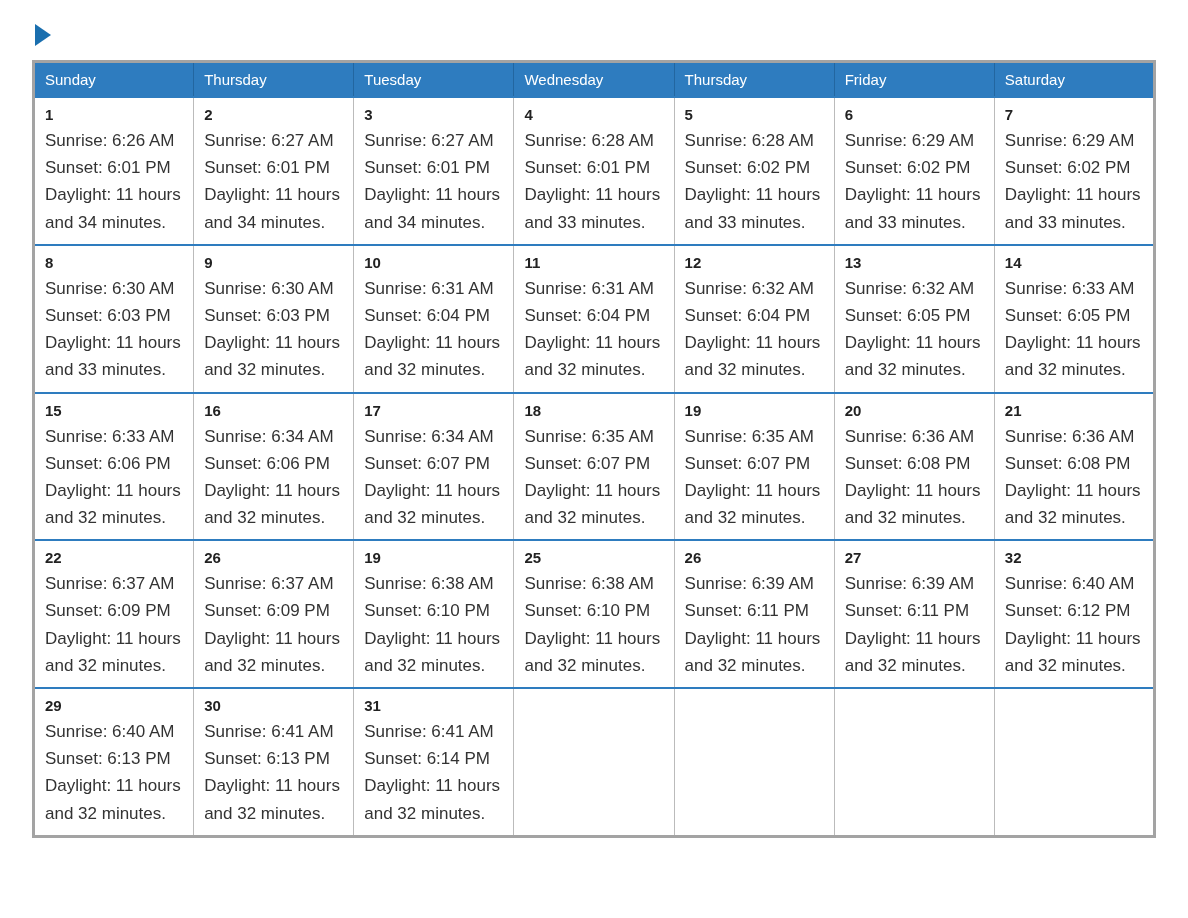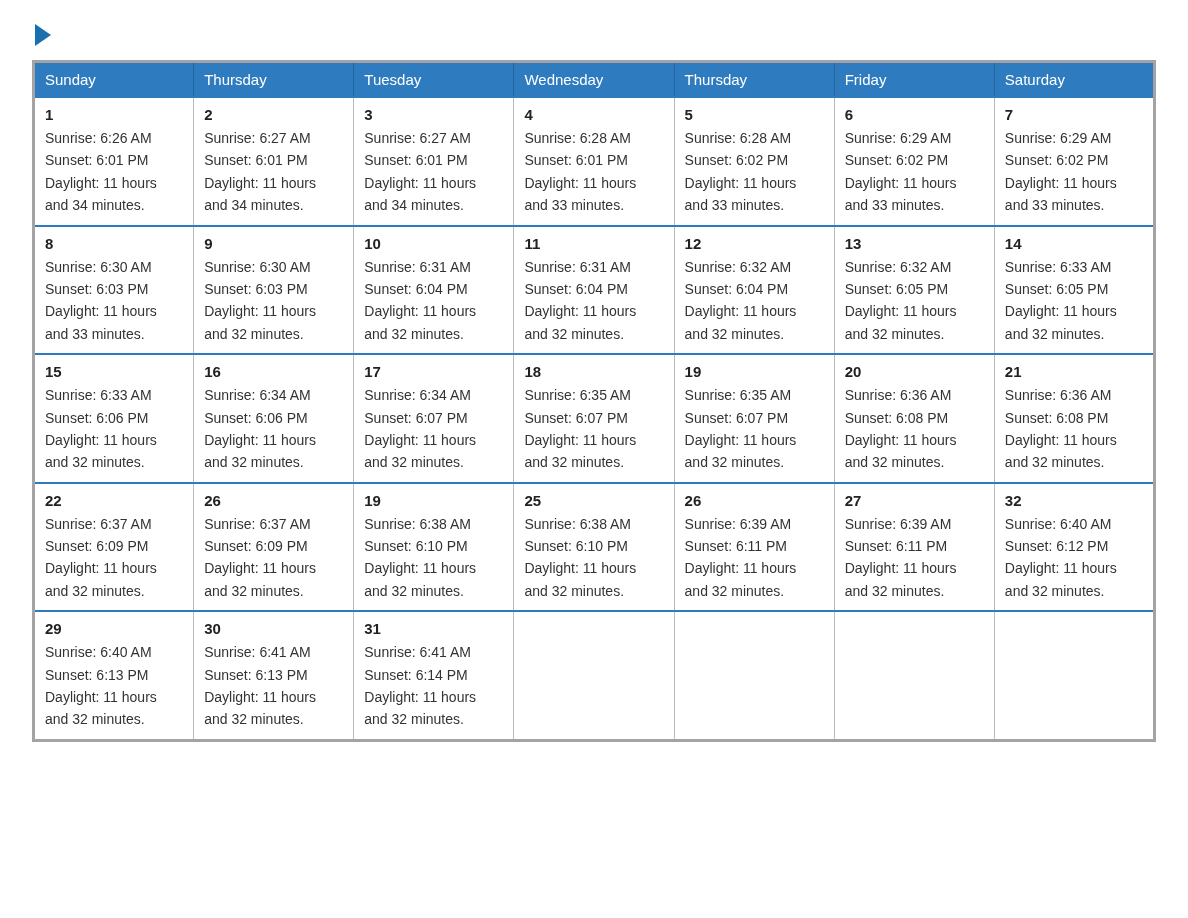--- a/index.html
+++ b/index.html
@@ -54,21 +54,21 @@
       min-height: 90px;
     }
     .day-number {
       font-size: 15px;
       font-weight: bold;
       color: #222;
       display: block;
       margin-bottom: 4px;
     }
     .day-info {
-      font-size: 14px;
+      font-size: 17px;
       color: #333;
       line-height: 1.6;
     }
     .empty-cell {
       background: #fff;
     }
     tr.week-row td {
       border-top: 2px solid #2e7cbf;
     }
     .logo-wrapper {

